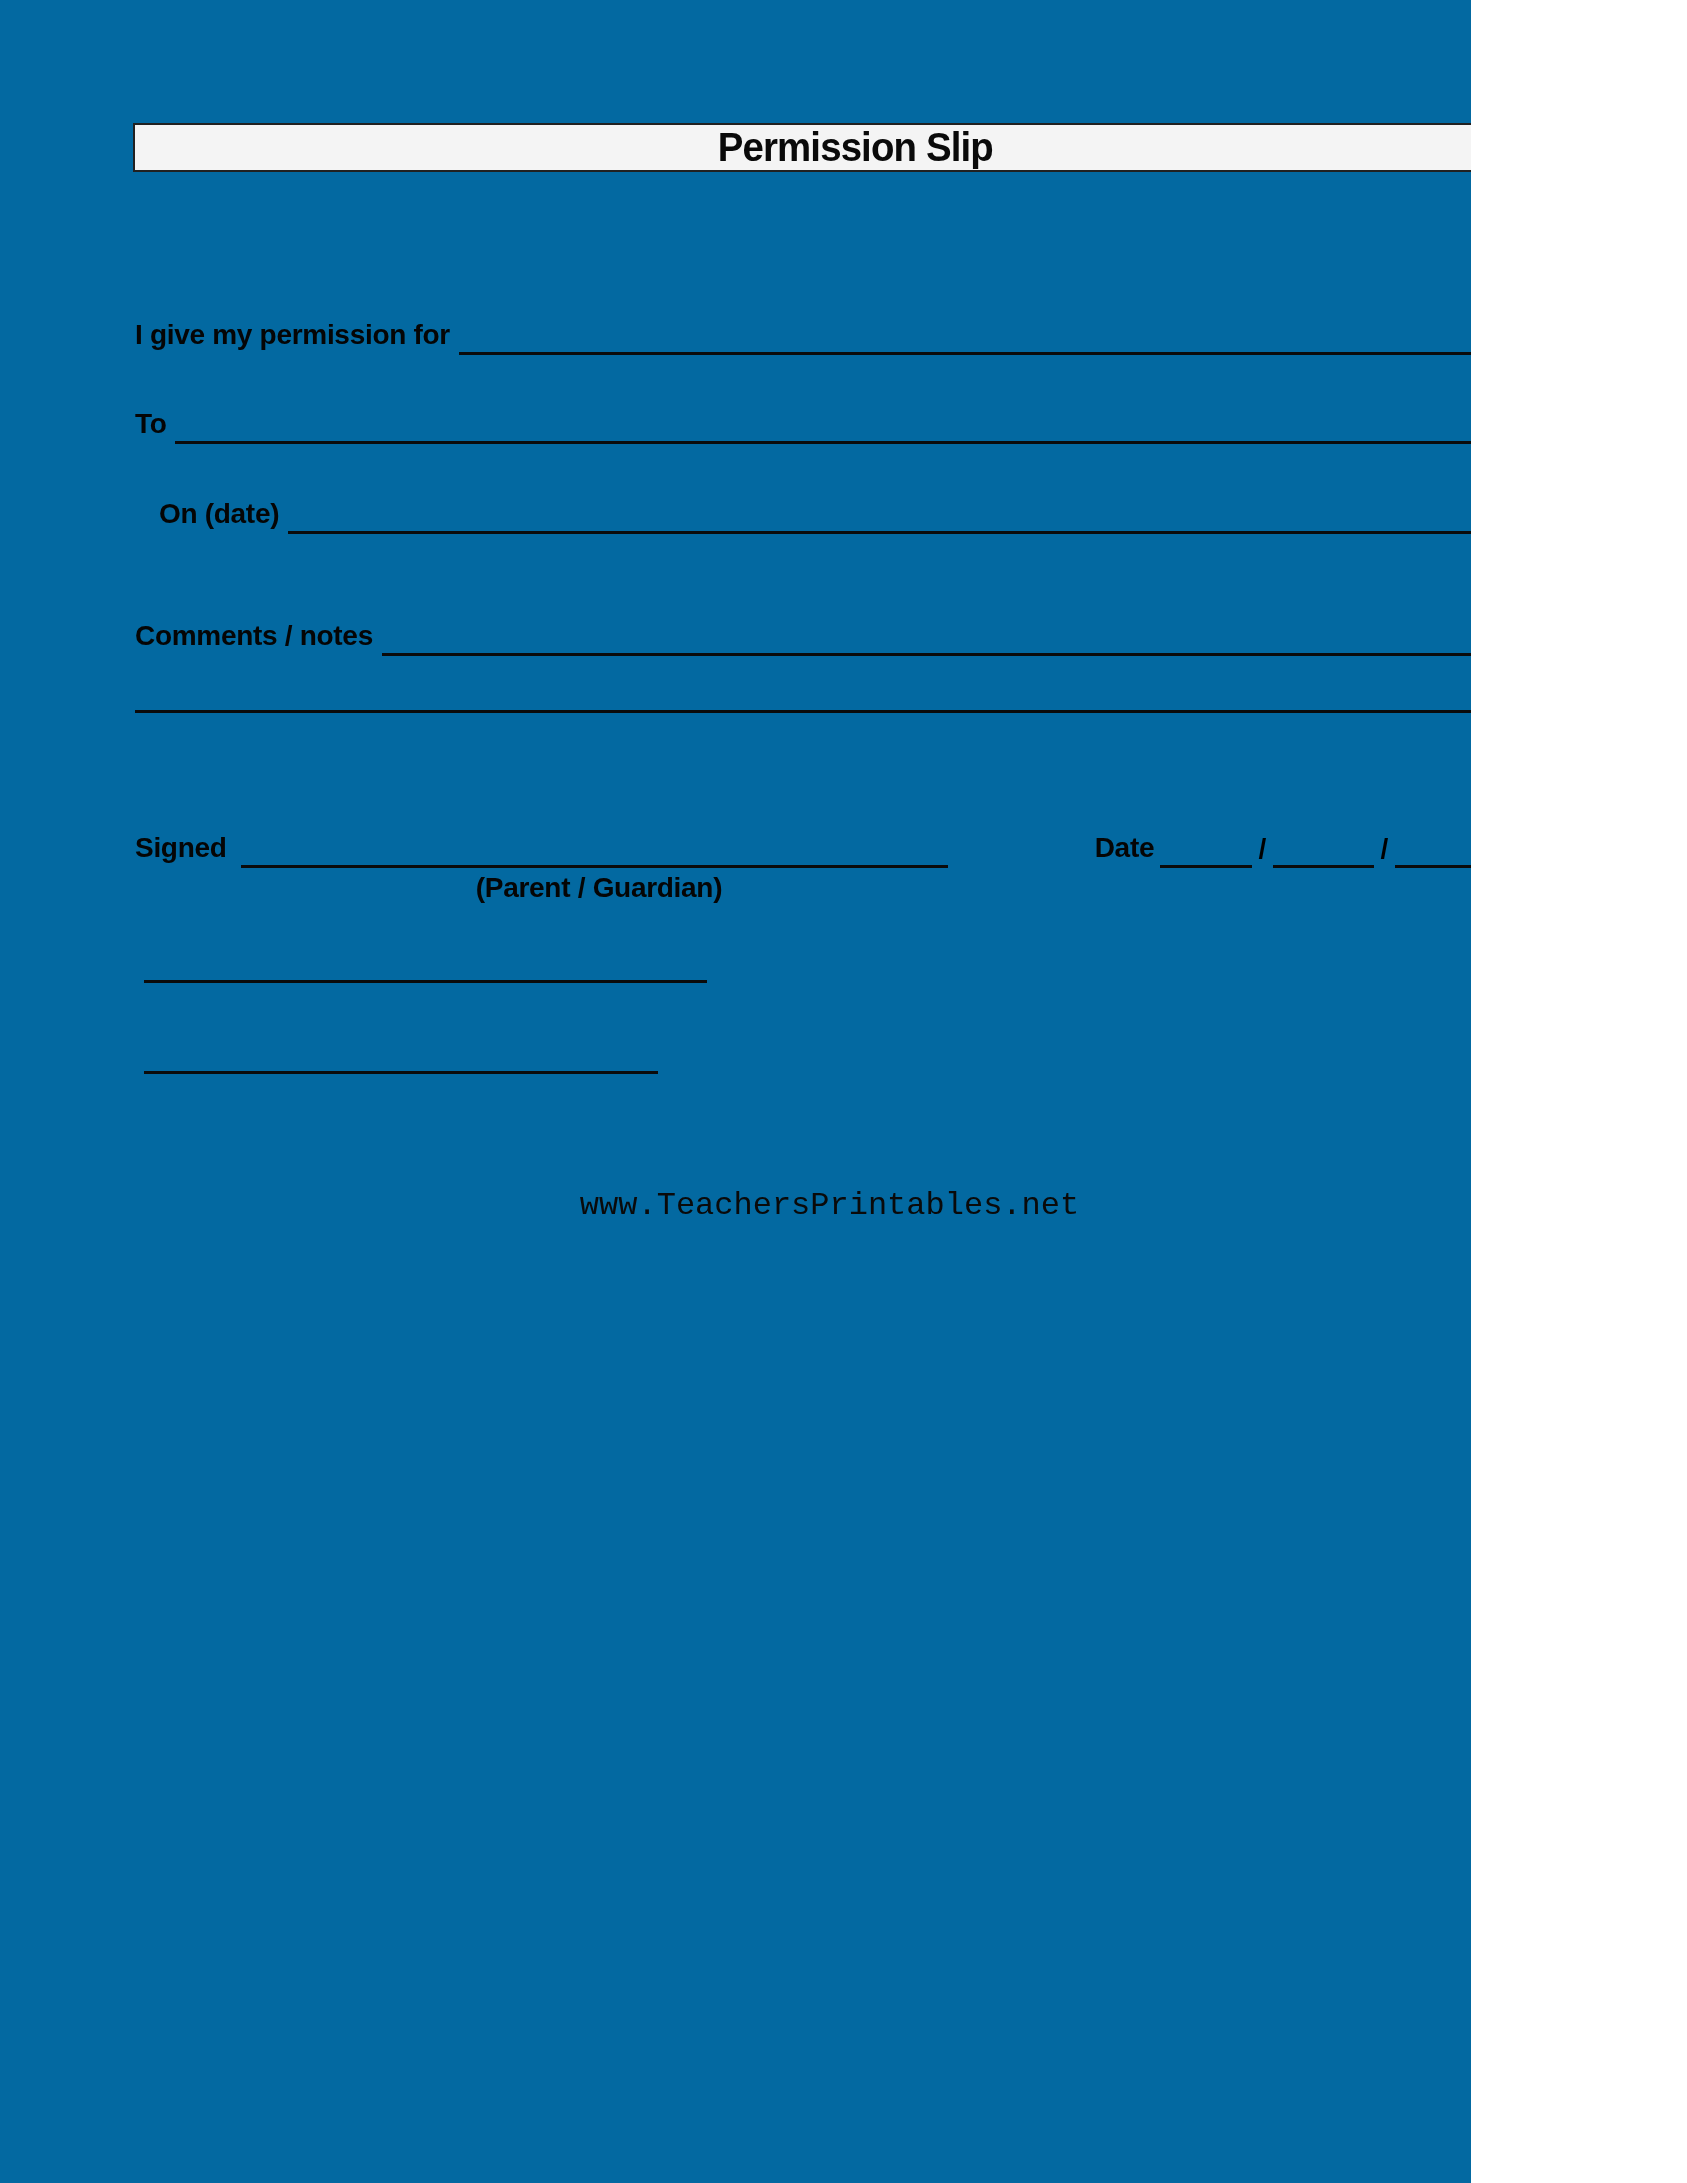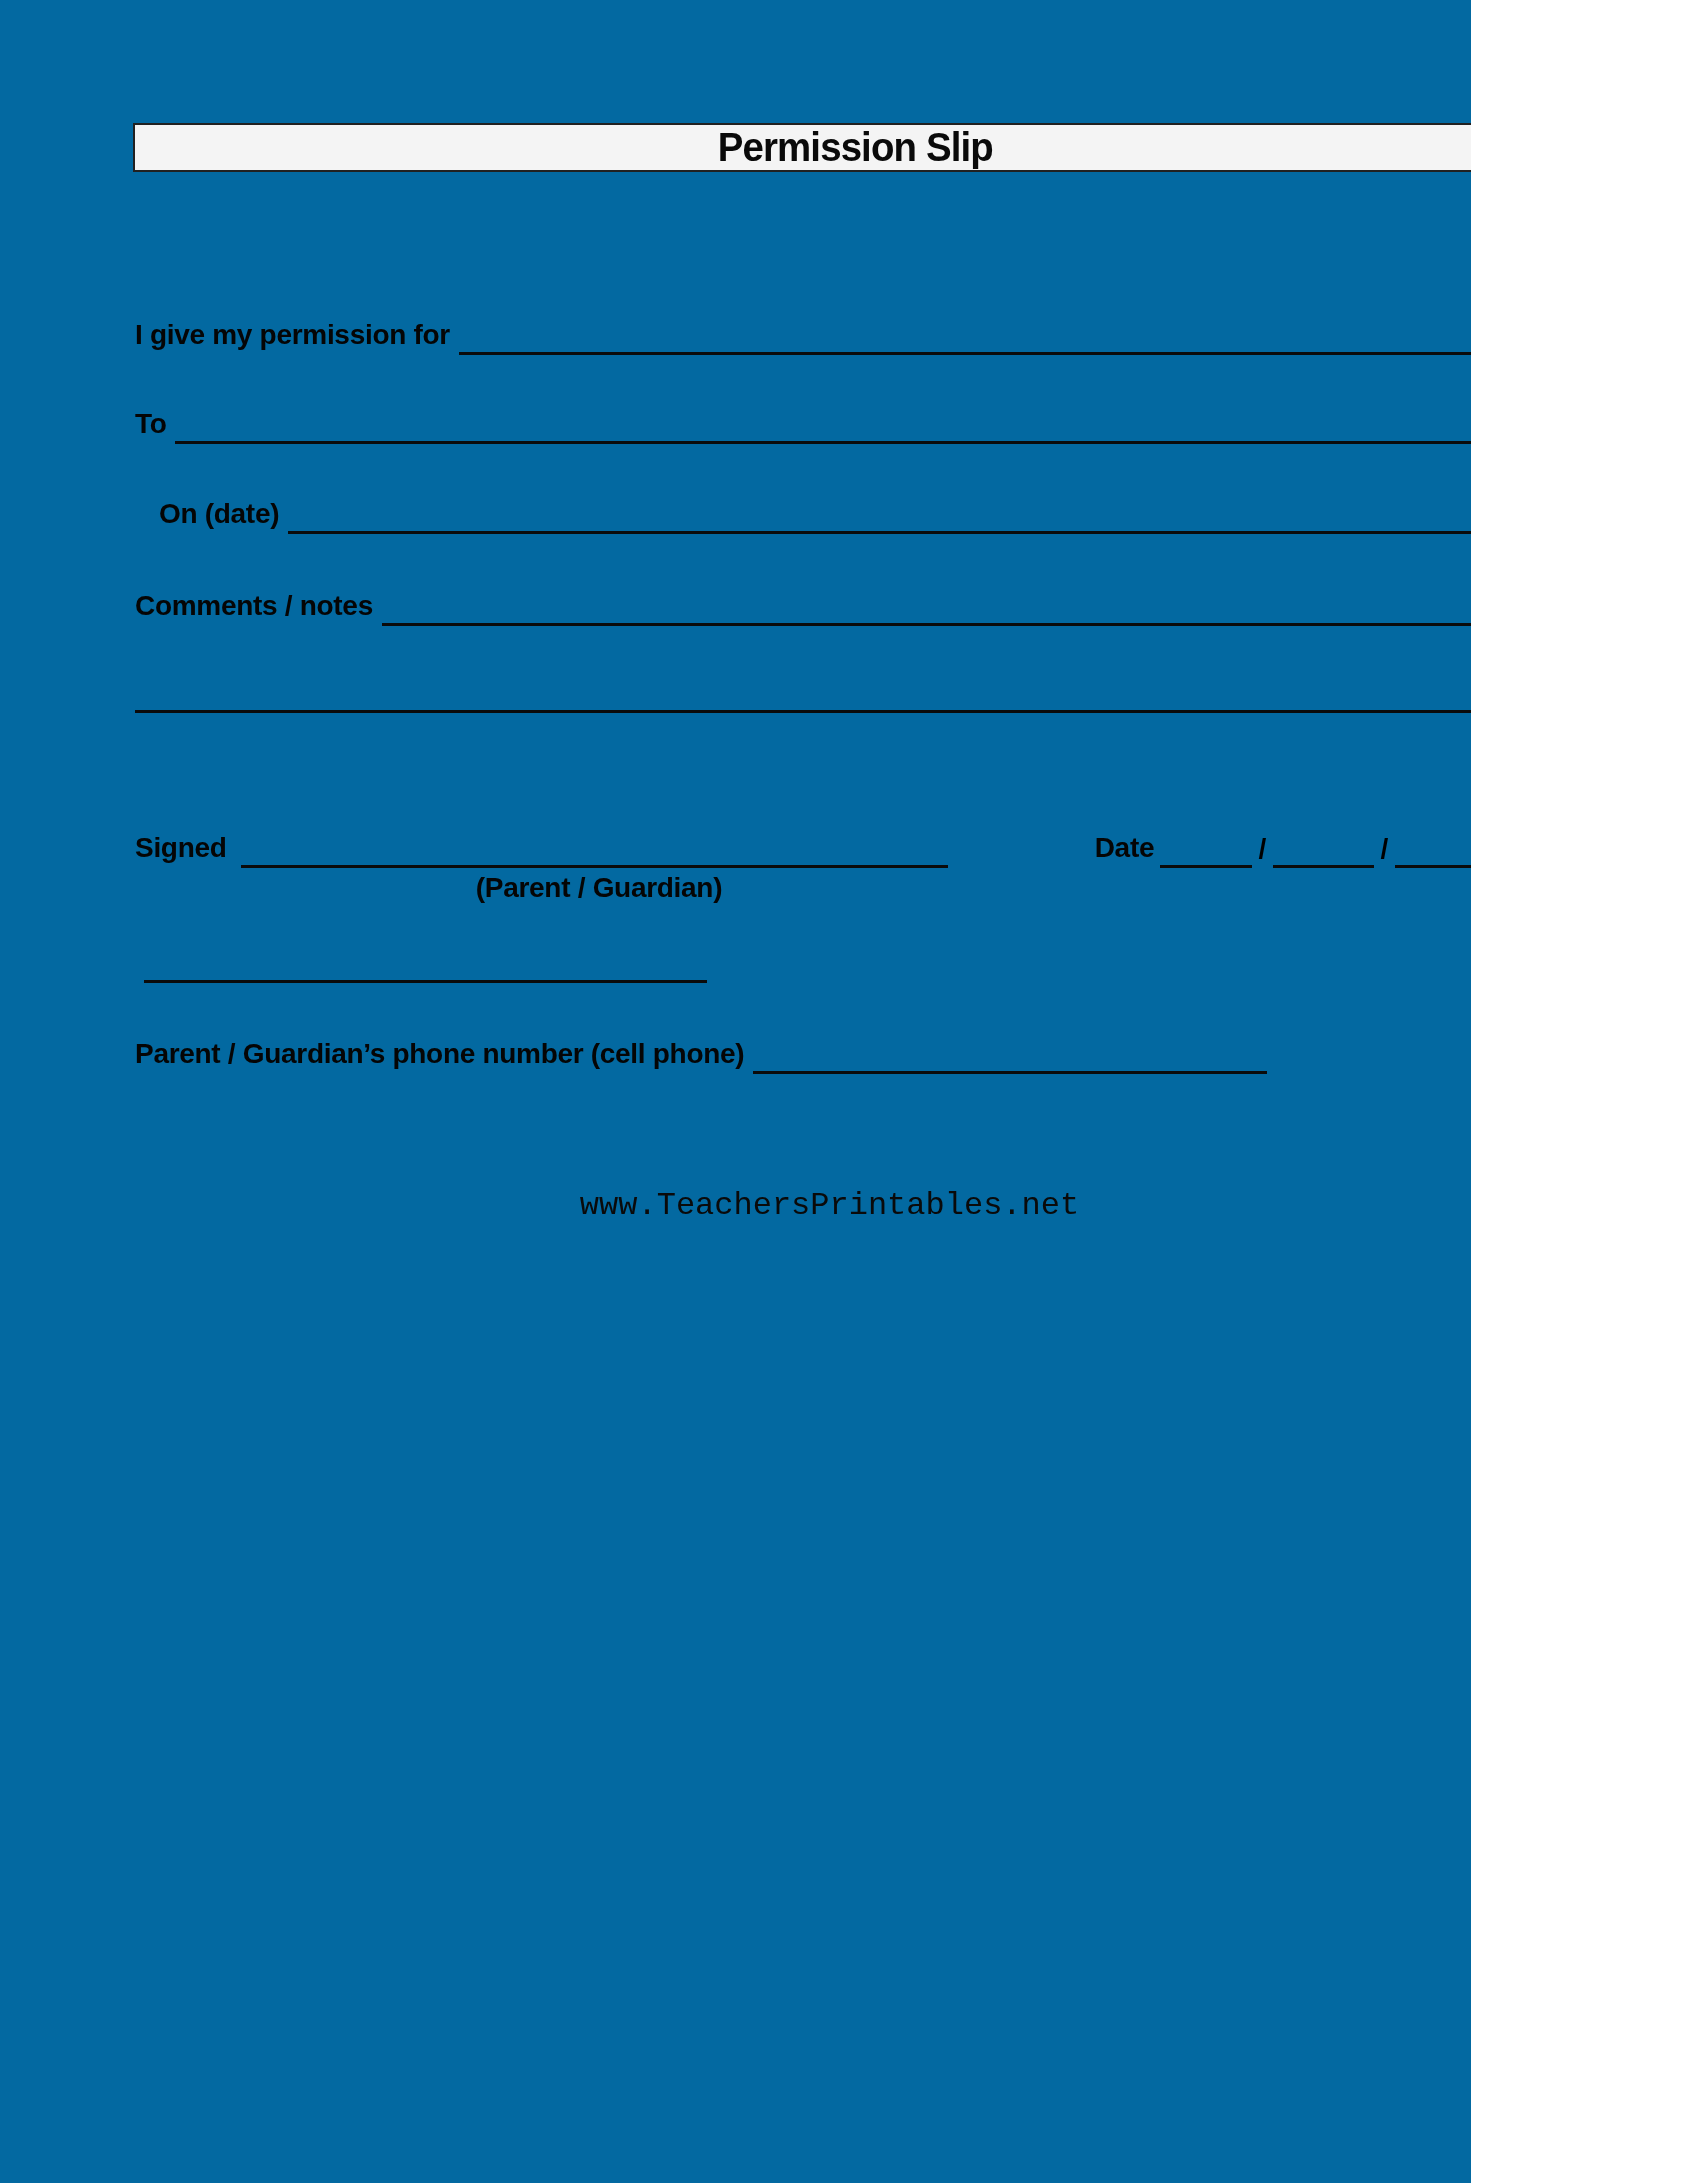--- a/index.html
+++ b/index.html
@@ -93,21 +93,21 @@
     top: 1187px;
     width: 1659px;
     text-align: center;
     font-family: Liberation Mono, monospace;
     font-size: 32px;
     color: #0a0a0a;
   }
   .r1 { top: 315px; width: 1360px; }
   .r2 { top: 404px; width: 1360px; }
   .r3 { top: 494px; width: 1360px; margin-left: 24px; }
-  .r4 { top: 586px; width: 1360px; }
+  .r4 { top: 616px; width: 1360px; }
   .r5 { top: 710px; }
   .r-signed { top: 828px; width: 1363px; }
   .r-home { top: 943px; }
   .r-cell { top: 1034px; }
   .signed-line { width: 707px; flex: 0 0 auto; }
   .home-line { width: 563px; flex: 0 0 auto; }
   .cell-line { width: 514px; flex: 0 0 auto; }
 </style>
 </head>
 <body>
@@ -151,20 +151,19 @@
     <span class="fill-line seg3" style="margin-left:0"></span>
   </div>
 
   <div class="sublabel">(Parent / Guardian)</div>
 
   <div class="field-row r-home">
     <span class="fill-line home-line"></span>
   </div>
 
   <div class="field-row r-cell">
-    <span class="field-label">Parent / Guardian’s phone number (cell phone)</span>
     <span class="fill-line cell-line"></span>
   </div>
 
   <div class="footer">www.TeachersPrintables.net</div>
 
 </div>
 
 
 </body></html>

